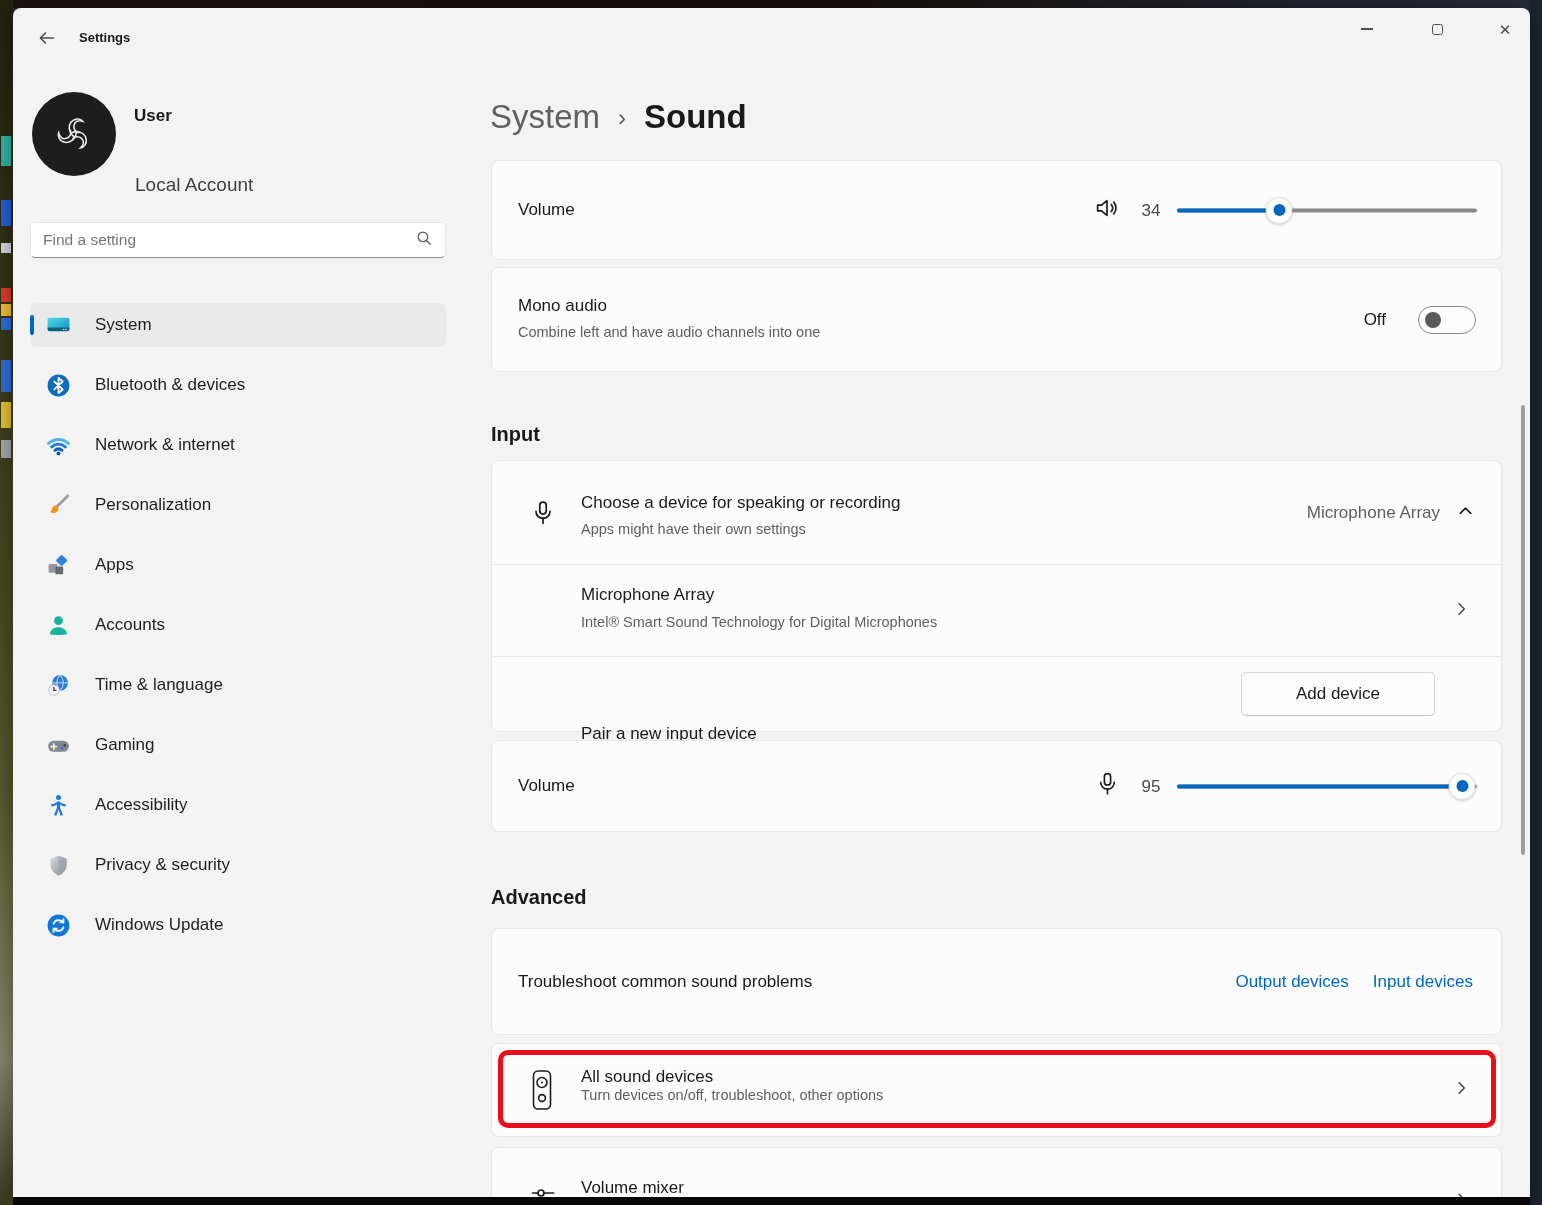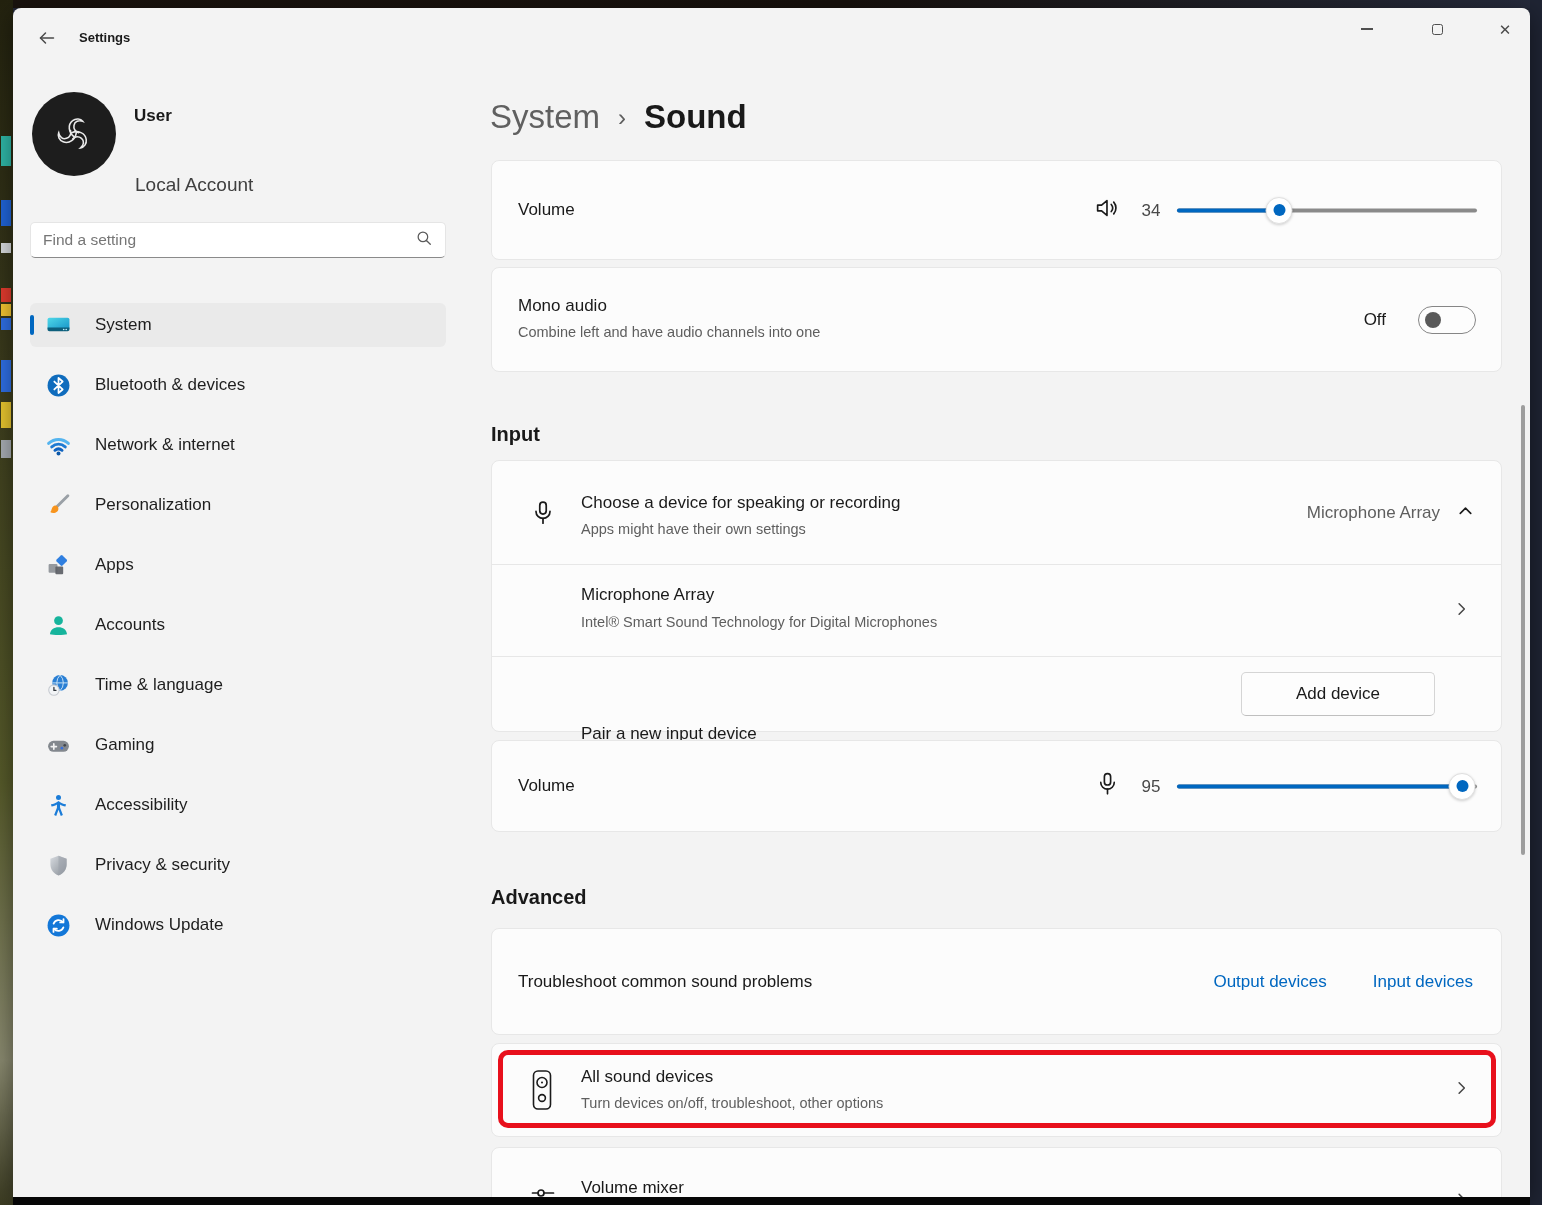--- a/index.html
+++ b/index.html
@@ -94,21 +94,21 @@
               display:flex; align-items:center; gap:16px; }
   .dd-value { font-size:17px; color:#5e5e5e; }
   .chev-right { position:absolute; right:30px; top:50%; transform:translateY(-50%); }
 
   .btn { position:absolute; right:66px; top:50%; transform:translateY(-50%);
          width:194px; height:44px; background:#fdfdfd; border:1px solid #d5d5d5;
          border-bottom-color:#bfbfbf; border-radius:5px; font-size:17px; color:#1a1a1a;
          font-family:inherit; }
 
   .links { position:absolute; right:28px; top:50%; transform:translateY(-50%);
-           display:flex; gap:46px; }
+           display:flex; gap:24px; }
   .link { font-size:17px; color:#0067c0; cursor:pointer; }
 
   .red-box { position:absolute; left:485px; top:1042px; width:998px; height:78px;
              border:5px solid #e8101c; border-radius:10px; z-index:5; }
 
   .scrollbar { position:absolute; left:1508px; top:397px; width:4px; height:450px;
                border-radius:2px; background:#9d9d9d; }
 </style>
 </head>
 <body>
@@ -409,21 +409,21 @@
     <span class="icon-abs" style="left:37px;top:25px;">
       <svg width="26" height="42" viewBox="0 0 26 42" fill="none" stroke="#1b1b1b" stroke-width="1.6">
           <rect x="4.5" y="2" width="17" height="38" rx="4.5"></rect>
           <circle cx="13" cy="13.5" r="5"></circle>
           <circle cx="13" cy="13.5" r="1" fill="#1b1b1b" stroke="none"></circle>
           <circle cx="13" cy="29" r="3.4"></circle>
         </svg>
     </span>
     <div style="position:absolute;left:89px;top:23px;">
       <div class="row-title">All sound devices</div>
-      <div class="row-sub" style="margin-top:8px;">Turn devices on/off, troubleshoot, other options</div>
+      <div class="row-sub" style="">Turn devices on/off, troubleshoot, other options</div>
     </div>
     <span class="chev-right">
       <svg width="19" height="19" viewBox="0 0 20 20" fill="none" stroke="#454545" stroke-width="1.6" stroke-linecap="round" stroke-linejoin="round">
           <path d="M7.5 4.5 13 10l-5.5 5.5"></path>
         </svg>
     </span>
   </div>
 
   <div class="card" style="top:1139px;height:111px;">
     <span class="icon-abs" style="left:37px;top:36px;">

